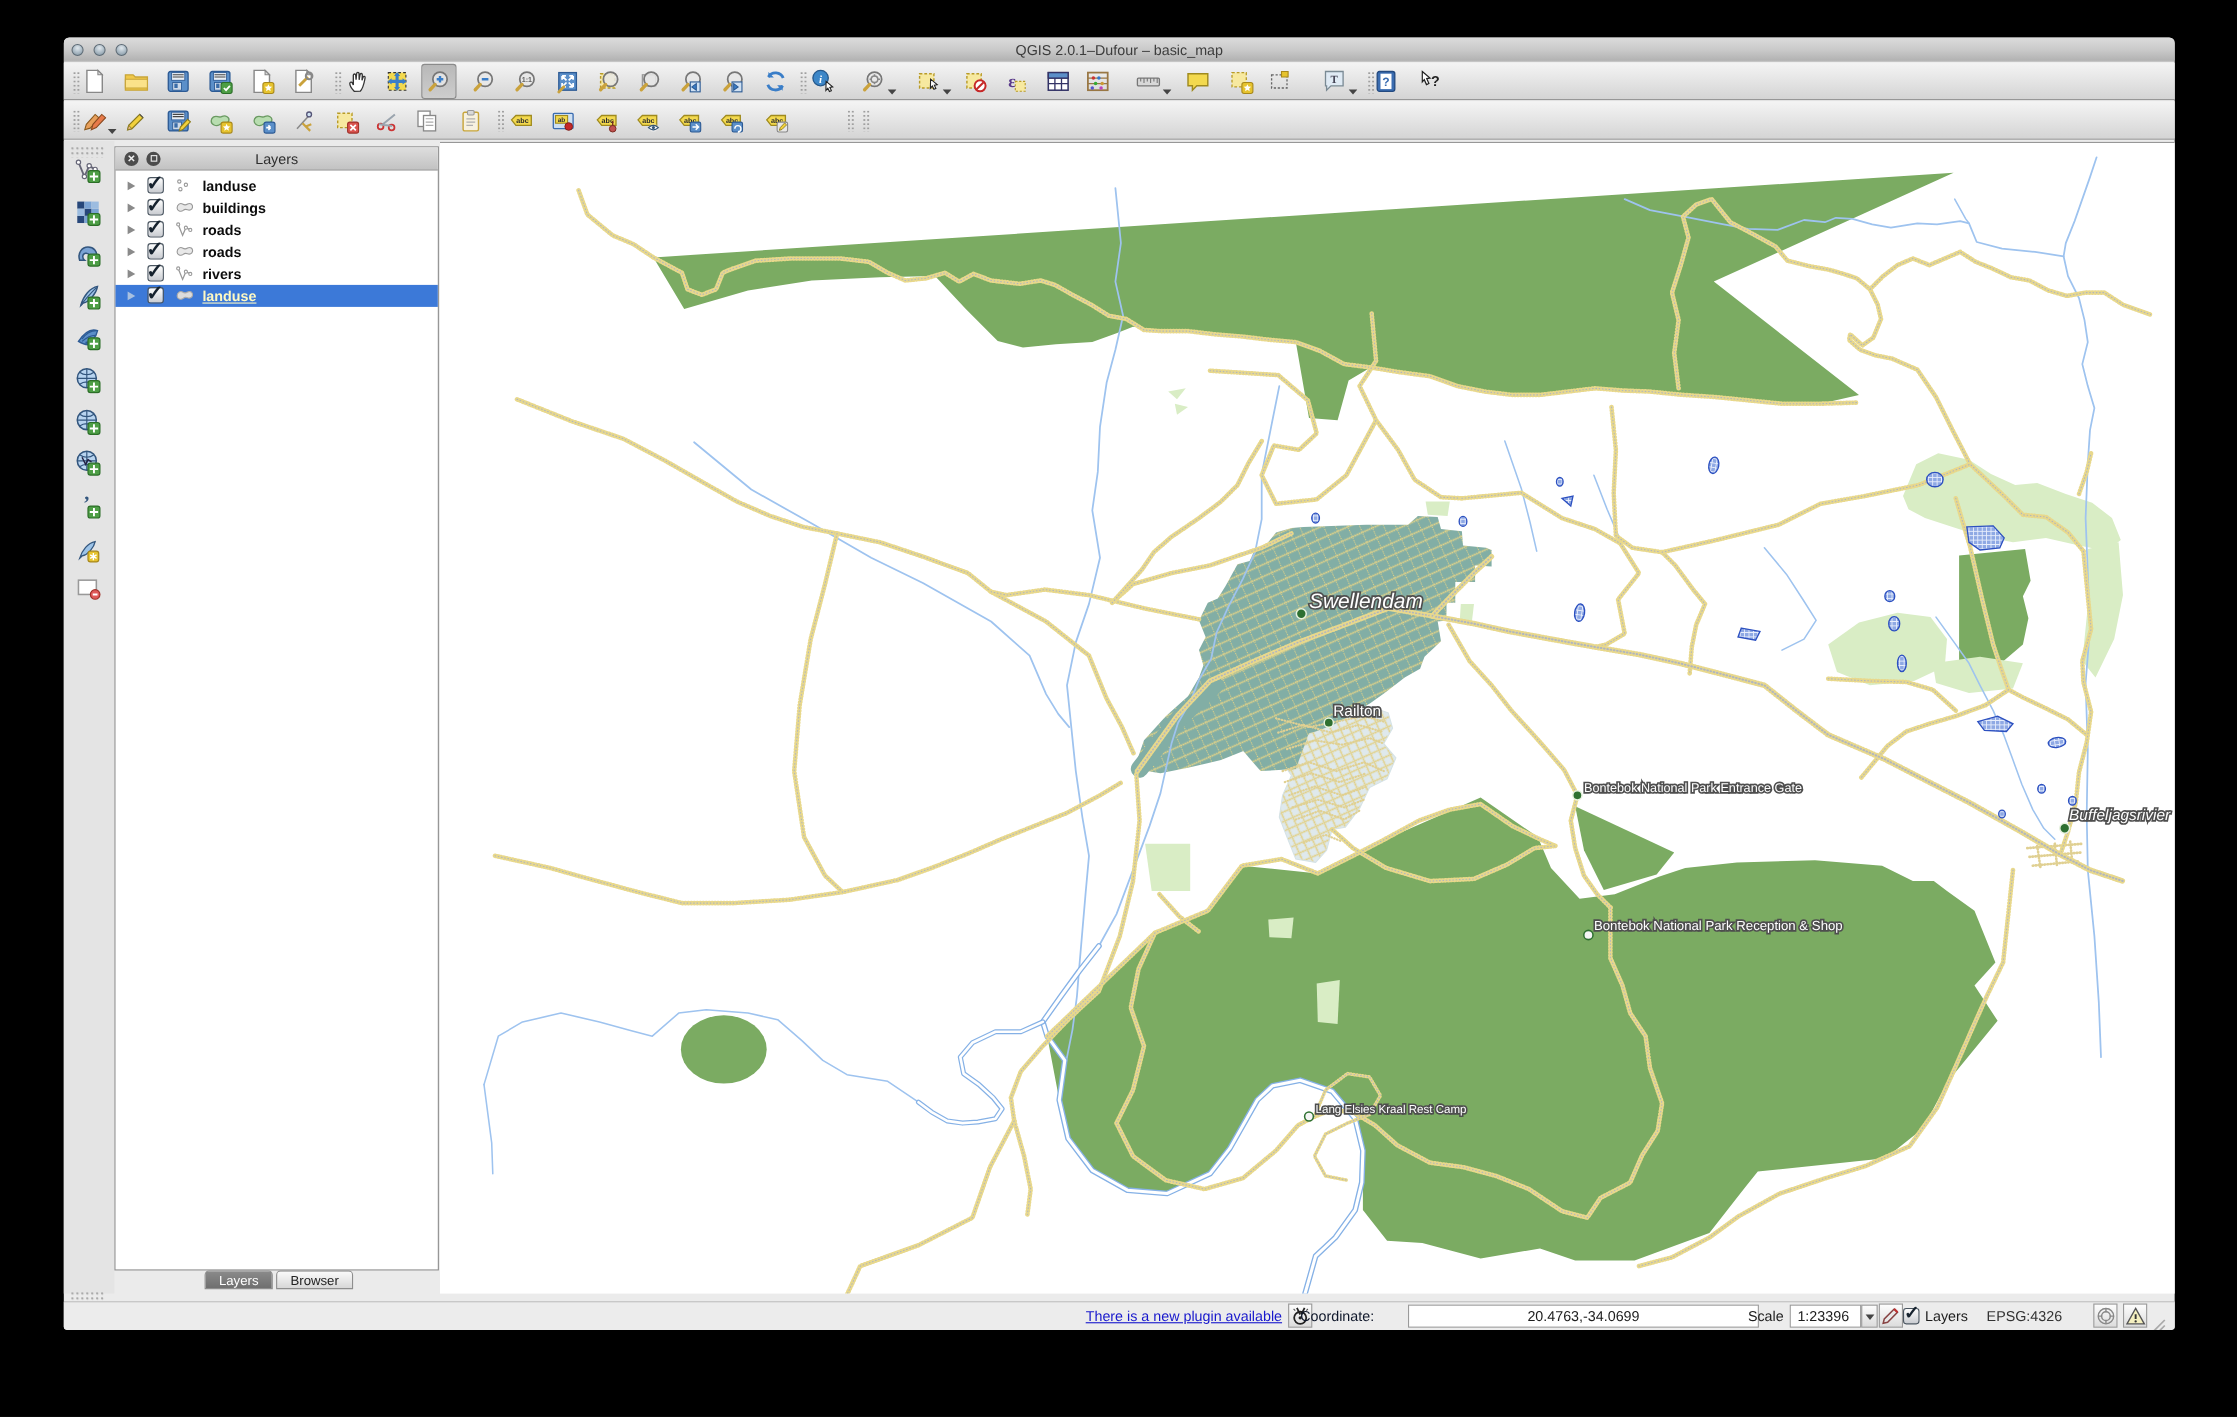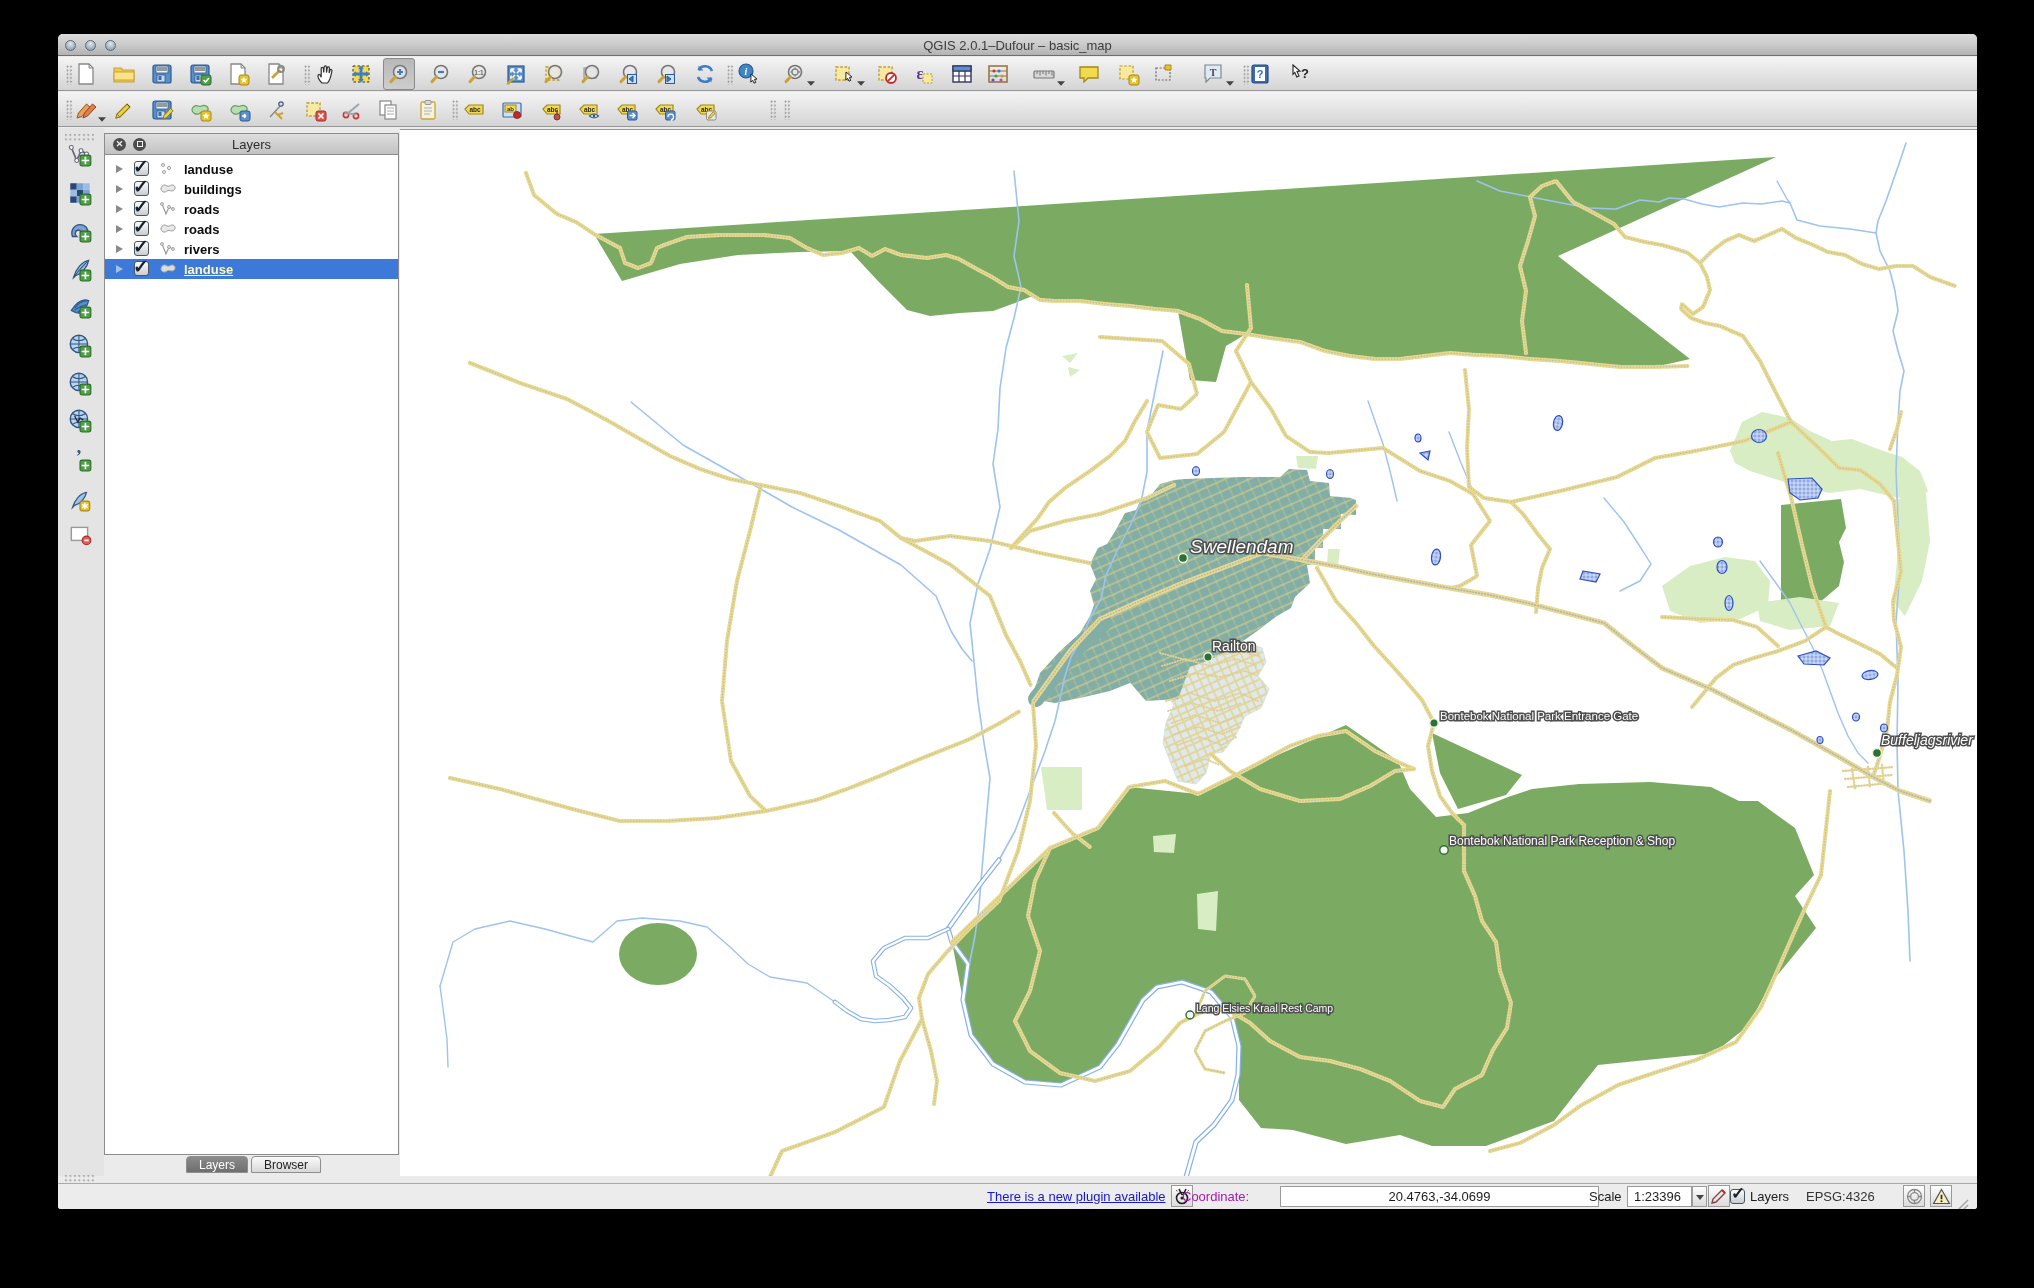--- a/index.html
+++ b/index.html
@@ -686,21 +686,21 @@
 </svg>
     </div>
   <div id="statusbar">
     <span class="sb" style="left:929px; color:#1717cc; text-decoration:underline;">There is a new plugin available</span>
     <span class="sbtn" style="left:1113px"><svg width="21" height="21" viewBox="0 0 21 21">
           <circle cx="10" cy="12" r="5.5" fill="none" stroke="#222" stroke-width="1.6"></circle>
           <path d="M7 3 l3 6 M14 3 l-3 6" stroke="#222" stroke-width="1.6"></path>
           <circle cx="10" cy="12" r="1.5" fill="#222"></circle>
           <path d="M4 4 l1.5 1.5 M17 4 l-1.5 1.5" stroke="#555" stroke-width="1"></path>
         </svg></span>
-    <span class="sb" style="left:1124px; color:#a21caf;">Coordinate:</span>
+    <span class="sb" style="left:1124px; color:#0f172a;">Coordinate:</span>
     <span class="sbbox" style="left:1222px; width:319px; text-align:center; line-height:20px;">20.4763,-34.0699</span>
     <span class="sb" style="left:1531px;">Scale</span>
     <span class="sbbox" style="left:1569px; width:65px; padding-left:6px; line-height:20px;">1:23396</span>
     <span class="sbbox" style="left:1634px; width:15px; background:linear-gradient(#fdfdfd,#dcdcdc);">
         <span style="display:block;margin:8px auto 0;width:0;height:0;border-left:4px solid transparent;border-right:4px solid transparent;border-top:5px solid #444;"></span>
       </span>
     <span class="sbtn" style="left:1650px"><svg width="21" height="21" viewBox="0 0 21 21">
           <path d="M3 17 l4-1 9-9 -3-3 -9 9 z" fill="#e8e8e8" stroke="#884444" stroke-width="1.4"></path>
           <path d="M13 4 l3 3" stroke="#c03030" stroke-width="2"></path>
         </svg></span>

